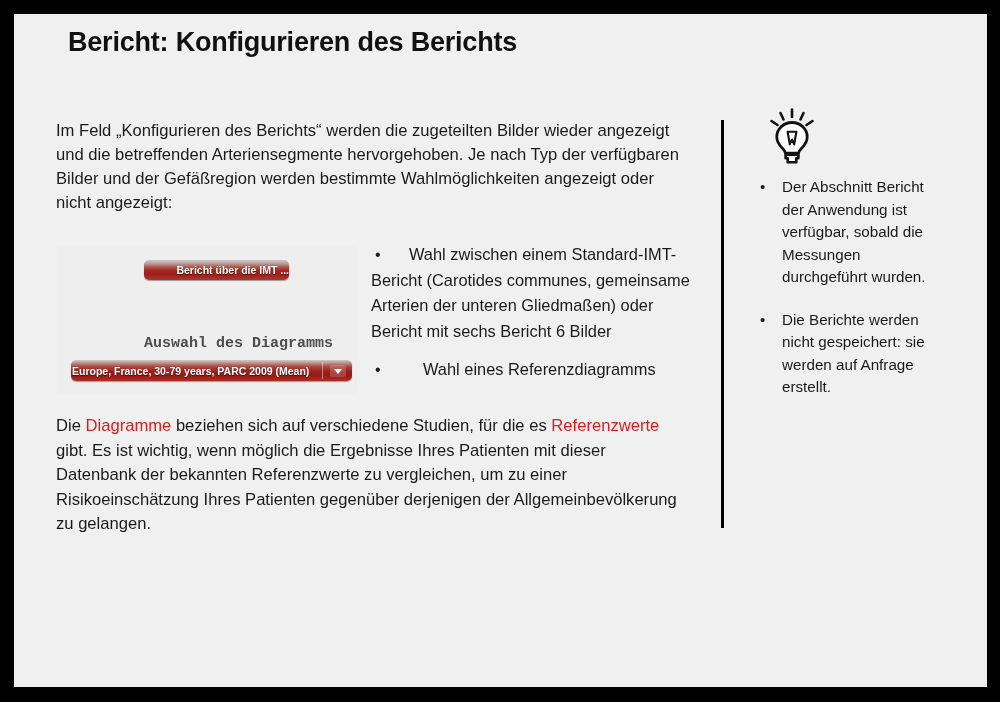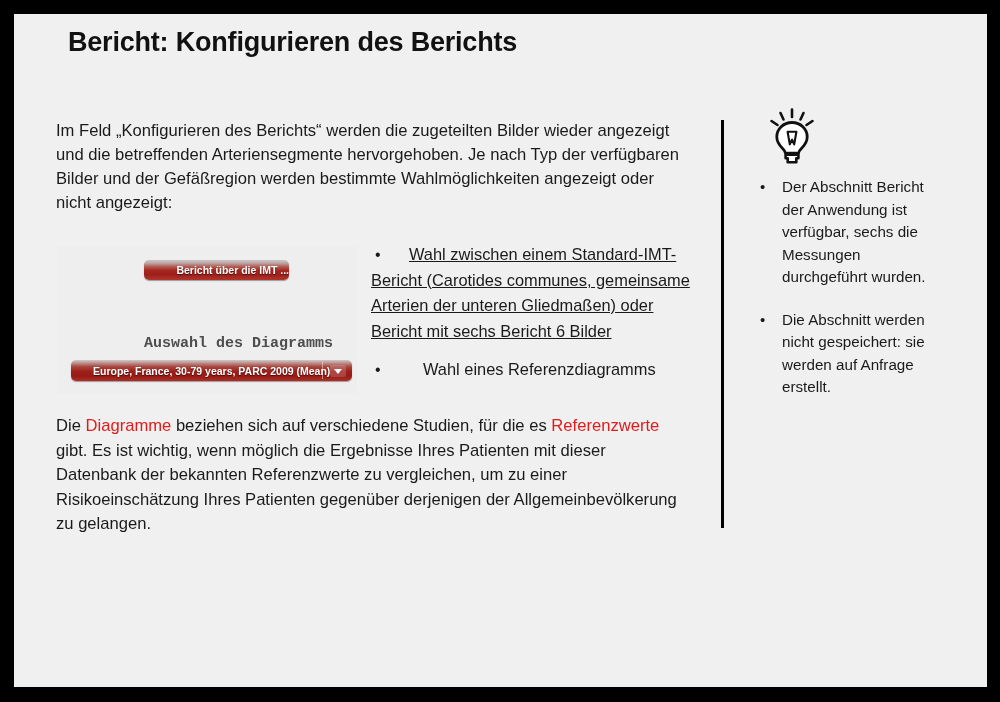--- a/index.html
+++ b/index.html
@@ -100,21 +100,21 @@
     height: 21px;
     border-radius: 5px;
     background: linear-gradient(to bottom,
                 #cfc9c9 0%, #c09a97 12%, #a8453e 32%,
                 #9e1f19 55%, #971a15 76%, #ad2f27 100%);
     box-shadow: 0 1px 1px rgba(0,0,0,0.35);
     overflow: hidden;
   }
   #dropdown-value {
     position: absolute;
-    left: 22px;
+    left: 1px;
     top: 0;
     line-height: 22px;
     font-size: 10.5px;
     font-weight: bold;
     color: #ffffff;
     text-shadow: 0 1px 1px rgba(0,0,0,0.55);
     white-space: nowrap;
   }
   #dropdown-sep {
     position: absolute;
@@ -155,21 +155,21 @@
   }
   .mb-item { position: relative; margin-bottom: 13px; }
   .mb-dot {
     position: absolute;
     left: 4px;
     top: 0;
     font-size: 16px;
     line-height: 25.5px;
   }
   .mb-text { display: block; }
-  #mb-0 .mb-text { text-indent: 38px; text-decoration: underline; }
+  #mb-0 .mb-text { text-indent: 38px; }
   #mb-1 .mb-text { text-indent: 52px; }
 
   
   #lower {
     position: absolute;
     left: 42px;
     top: 400px;
     width: 630px;
     font-size: 16.6px;
     line-height: 24.5px;
@@ -260,21 +260,21 @@
                C19.3 42 20.2 43.3 20.4 45.2 L33.6 45.2 C33.8 43.3 34.7 42 36.4 40.4
                C39.4 37.6 42.2 34 42.2 28.8 C42.2 21 35.6 14.5 27 14.5 Z" fill="#ffffff" stroke="#111111" stroke-width="2.8" stroke-linejoin="round"></path>
       <path d="M20.6 46.6 L33.4 46.6 L33.4 50.2 L31.3 50.2 L31.3 54.2 L22.7 54.2 L22.7 50.2 L20.6 50.2 Z" fill="#ffffff" stroke="#111111" stroke-width="2.6" stroke-linejoin="round"></path>
       <path d="M22.6 23.8 L31.4 23.8 L29.2 36.4 L27 31.6 L24.8 36.4 Z" fill="#ffffff" stroke="#111111" stroke-width="2.1" stroke-linejoin="round"></path>
     </svg>
   </div>
 
   <div id="tips">
     <div class="tip-item">
       <span class="tip-dot">•</span>
-      <span>Der Abschnitt Bericht der Anwendung ist verfügbar, sechs die Messungen durchgeführt wurden.</span>
+      <span>Der Abschnitt Bericht der Anwendung ist verfügbar, sobald die Messungen durchgeführt wurden.</span>
     </div>
     <div class="tip-item">
       <span class="tip-dot">•</span>
-      <span>Die Abschnitt werden nicht gespeichert: sie werden auf Anfrage erstellt.</span>
+      <span>Die Berichte werden nicht gespeichert: sie werden auf Anfrage erstellt.</span>
     </div>
   </div>
 
 </div>
 
 </body></html>

